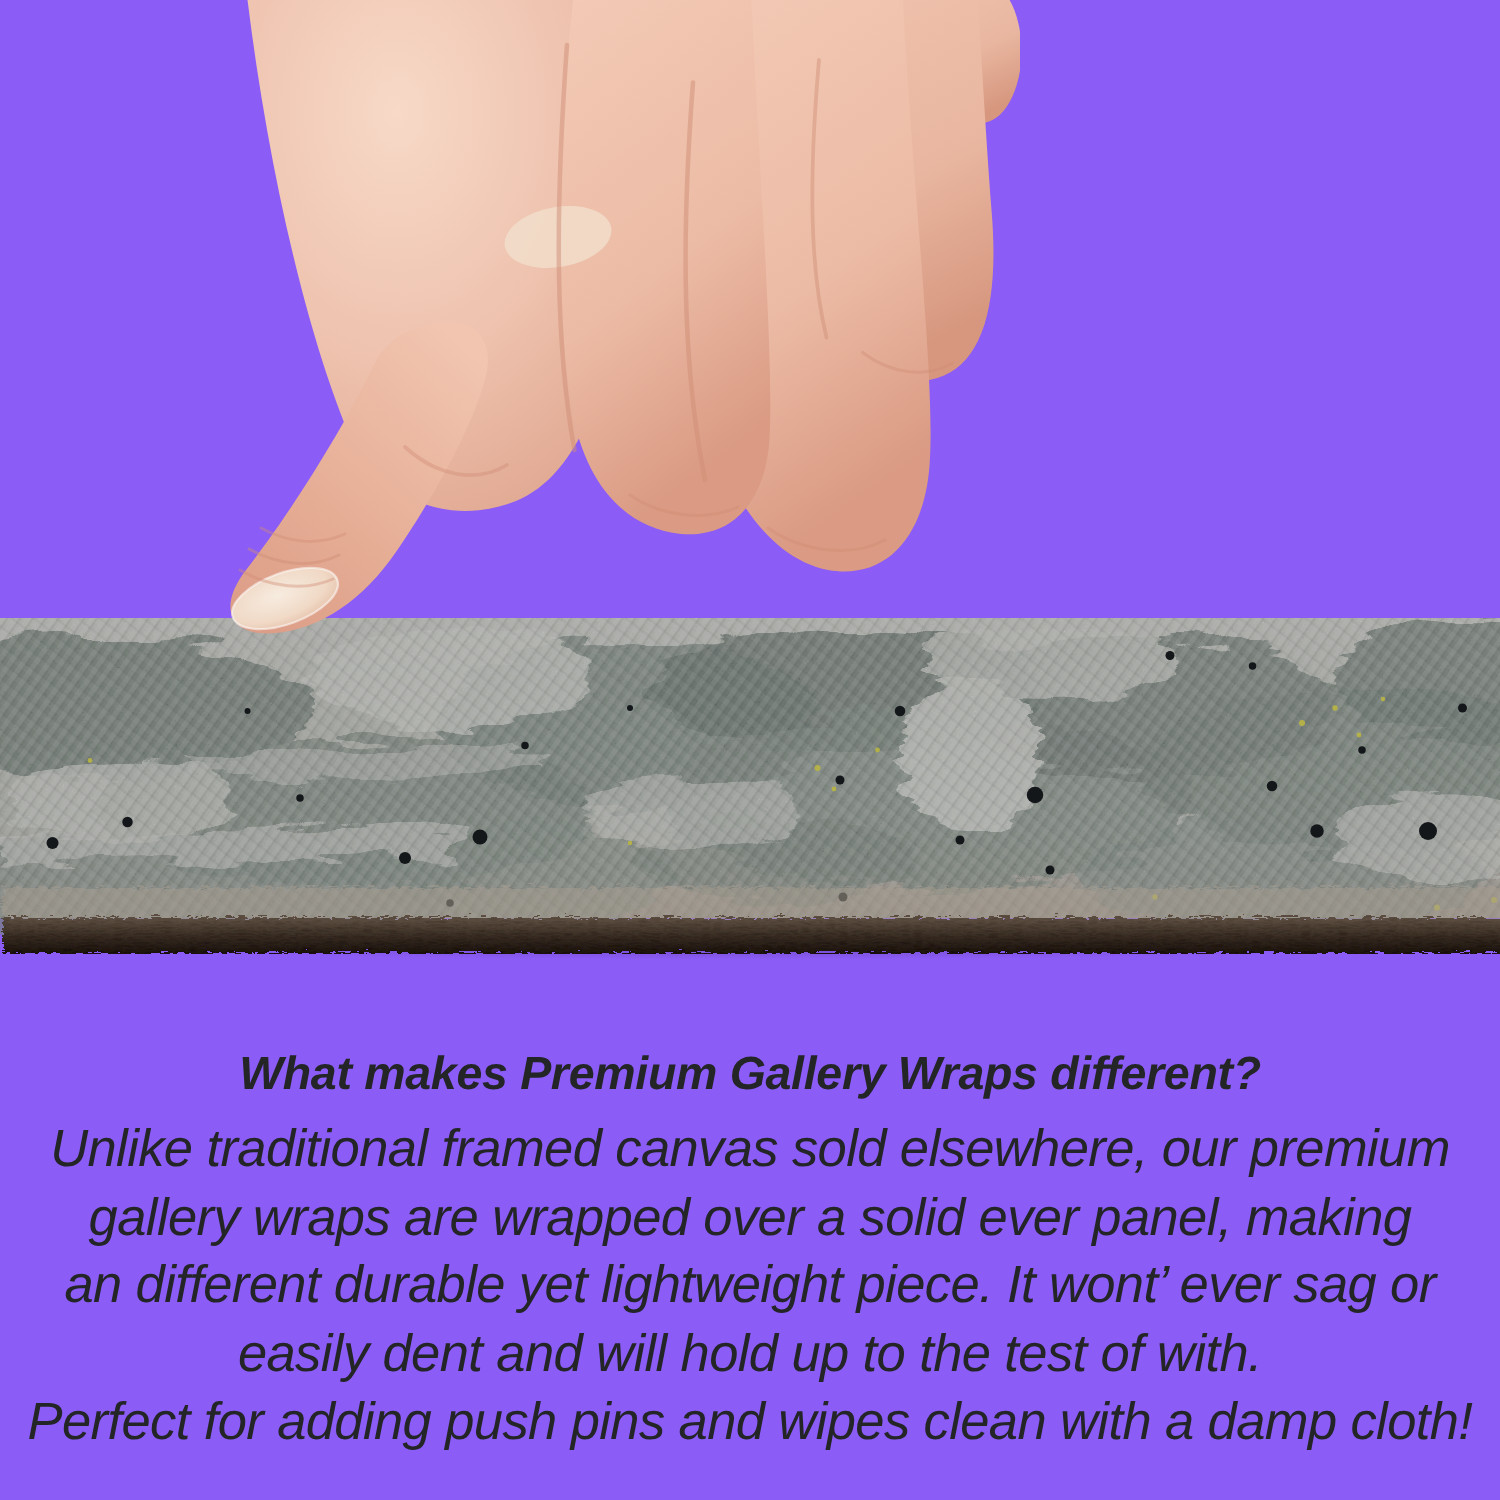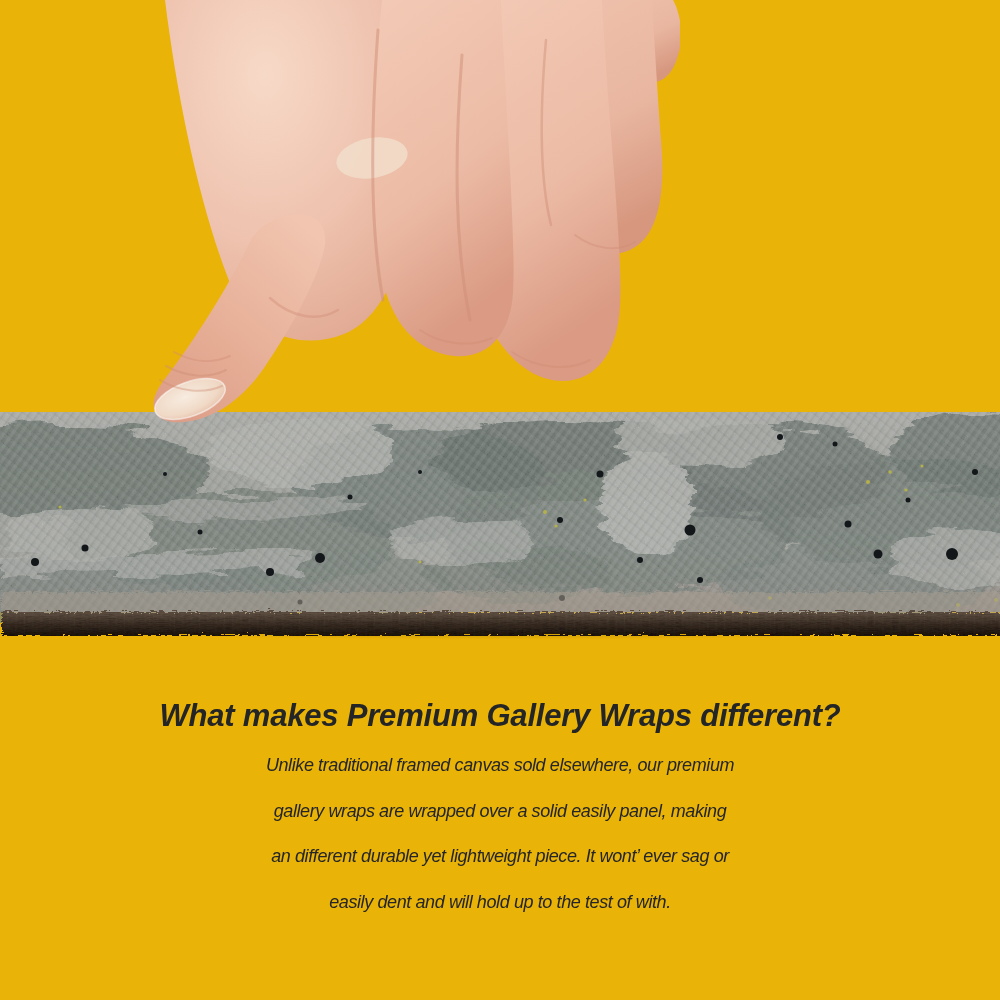--- a/index.html
+++ b/index.html
@@ -1,18 +1,18 @@
 <!DOCTYPE html>
 <html><head>
 <meta charset="utf-8">
 <style>
   html,body { margin:0; padding:0; background:#ffffff; }
   .stage {
     position:relative; width:1000px; height:1000px;
-    background:#eab308; overflow:hidden;
+    background:#8b5cf6; overflow:hidden;
     font-family:"Liberation Sans", sans-serif;
   }
   .photo-area { position:absolute; inset:0; }
   .hand-svg { position:absolute; left:120px; top:0; width:560px; height:432px; z-index:3; }
   .strip-wrap {
     position:absolute; left:0; top:412px; width:1000px; height:224px; z-index:2;
   }
   .strip-wrap svg { display:block; width:1000px; height:224px; }
   .strip-shadow {
     position:absolute; left:0; top:632px; width:1000px; height:10px; z-index:1;
@@ -21,21 +21,21 @@
   .copy {
     position:absolute; left:0; right:0; top:696px; z-index:4;
     text-align:center; font-style:italic; color:#232527;
   }
   .copy h2 {
     margin:0 0 9px 0;
     font-size:31px; font-weight:600; letter-spacing:-0.2px; line-height:40px;
   }
   .copy p {
     margin:4px;
-    font-size:18px; font-weight:400; letter-spacing:-0.4px; line-height:41.5px;
+    font-size:35px; font-weight:400; letter-spacing:-0.4px; line-height:41.5px;
   }
 </style>
 </head>
 <body>
 
 <div class="stage">
 
   <div class="photo-area">
 
     <svg class="hand-svg" viewBox="0 0 560 432" xmlns="http://www.w3.org/2000/svg" aria-hidden="true">
@@ -242,18 +242,19 @@
 
         <rect x="0" y="198" width="1000" height="24" fill="url(#edgeGrad)" filter="url(#fuzz)"></rect>
       </svg>
     </div>
     <div class="strip-shadow"></div>
   </div>
 
   <section class="copy">
     <h2>What makes Premium Gallery Wraps different?</h2>
     <p>Unlike traditional framed canvas sold elsewhere, our premium</p>
-    <p>gallery wraps are wrapped over a solid easily panel, making</p>
+    <p>gallery wraps are wrapped over a solid ever panel, making</p>
     <p>an different durable yet lightweight piece. It wont’ ever sag or</p>
     <p>easily dent and will hold up to the test of with.</p>
+    <p>Perfect for adding push pins and wipes clean with a damp cloth!</p>
   </section>
 
 </div>
 
 </body></html>

